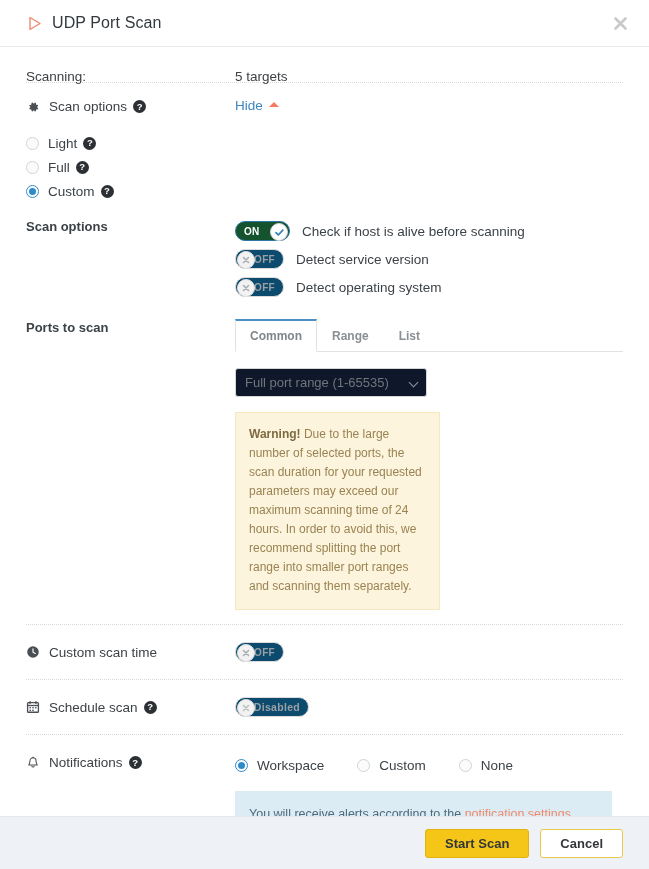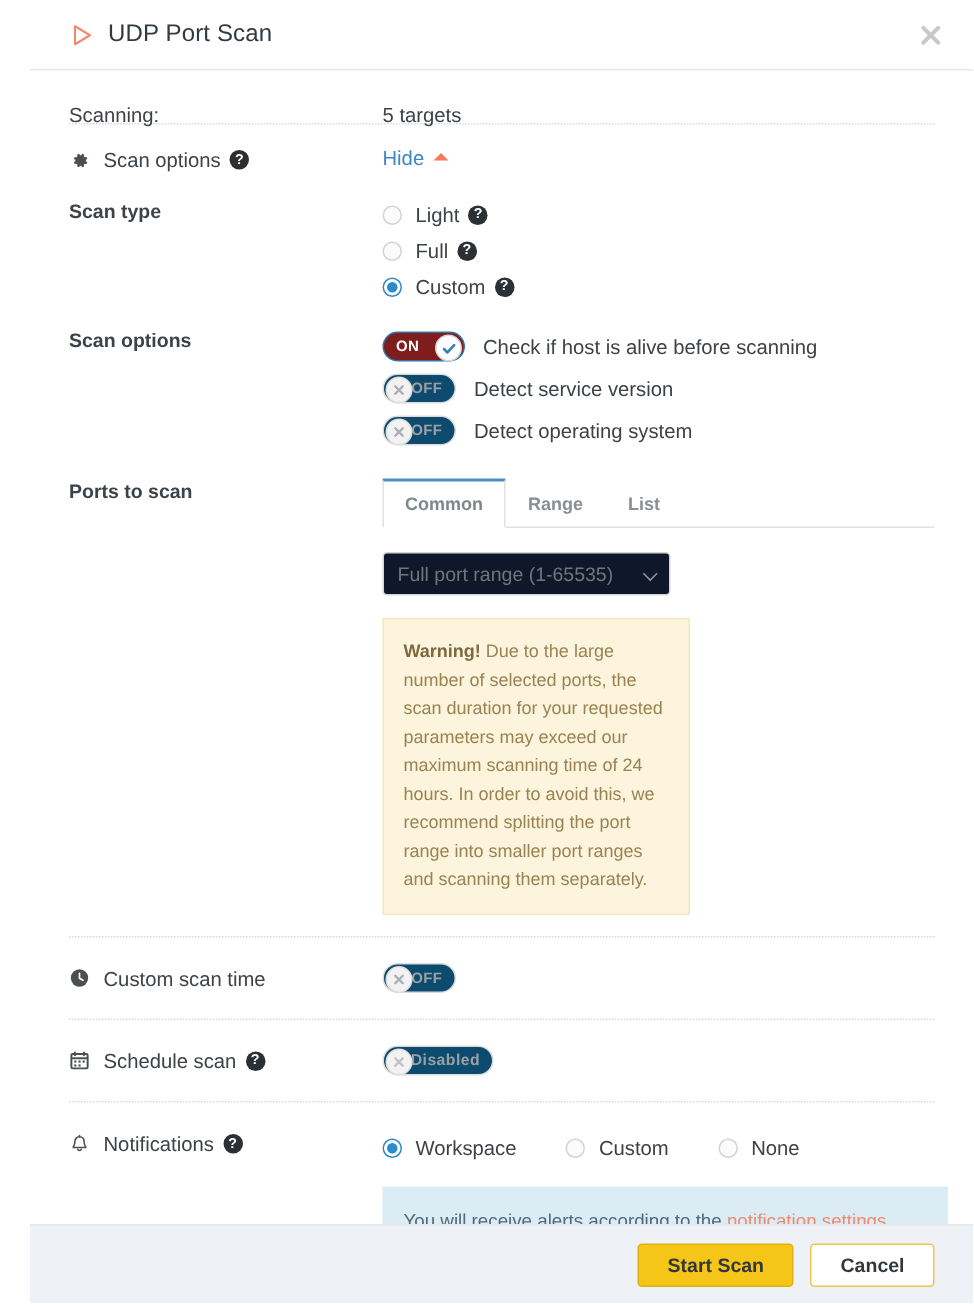--- a/index.html
+++ b/index.html
@@ -8,21 +8,20 @@
     background: #ffffff;
     font-family: "Liberation Sans", sans-serif;
     -webkit-font-smoothing: antialiased;
   }
   .dialog {
     position: relative;
     width: 649px; height: 869px;
     background: #ffffff;
     display: flex; flex-direction: column;
     overflow: hidden;
-    padding-left: 20px;
   }
 
   
   .hdr {
     height: 47px;
     border-bottom: 1px solid #e8e8e8;
     display: flex; align-items: center;
     padding: 0 18px 0 26px;
     flex: 0 0 auto;
   }
@@ -114,21 +113,21 @@
 
   
   .tog-line { display: flex; align-items: center; height: 28px; }
   .toggle {
     position: relative; display: inline-flex; align-items: center;
     height: 20px; border-radius: 11px; cursor: pointer;
     flex: 0 0 auto; margin-right: 12px;
     font-size: 10px; font-weight: bold; letter-spacing: .3px;
   }
   .toggle.on {
-    width: 55px; background: #7f1d1d; border: 1px solid #2d76a7;
+    width: 55px; background: #14532d; border: 1px solid #2d76a7;
     justify-content: flex-start; color: #fff; text-align: right;
   }
   .toggle.on .tog-txt { margin-left: 8px; }
   .toggle.on .knob {
     position: absolute; right: 1px; top: 1px;
     width: 18px; height: 18px; border-radius: 50%;
     background: #fff; border: 1px solid #d4d4d4;
     display: flex; align-items: center; justify-content: center;
   }
   .toggle.off {
@@ -260,21 +259,20 @@
       </div>
       <div class="row-value">
         <span class="hide-link">
           <span>Hide</span>
           <span class="caret-up"></span>
         </span>
       </div>
     </div>
 
     <div class="sub" style="margin-top:4px;">
-      <div class="sub-label">Scan type</div>
       <div class="sub-body">
         <div class="radio-line">
           <span class="radio"></span>
           <span class="radio-txt">Light</span>
           <span class="help">?</span>
         </div>
         <div class="radio-line">
           <span class="radio"></span>
           <span class="radio-txt">Full</span>
           <span class="help">?</span>

